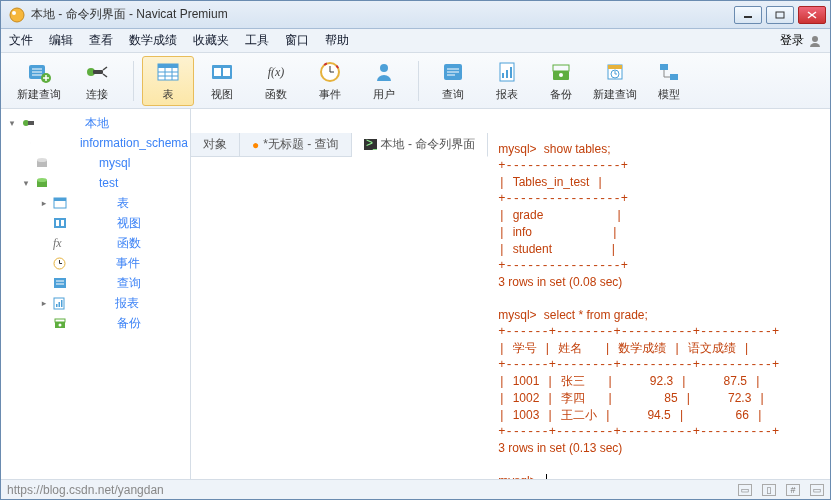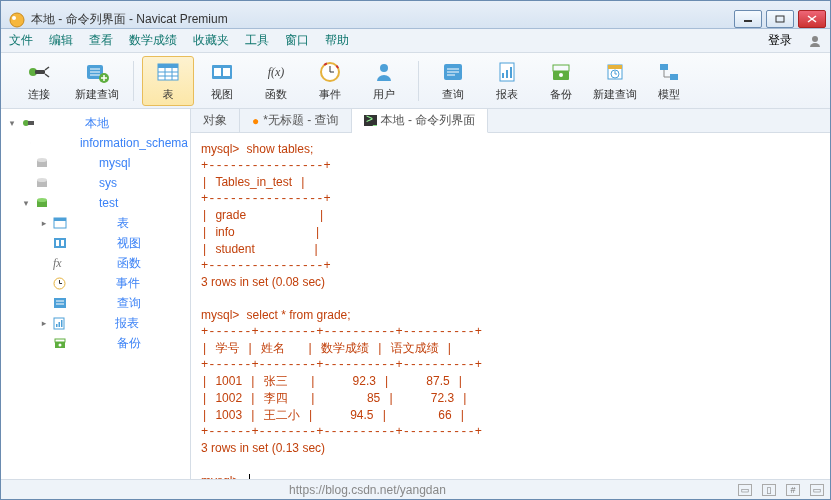--- a/index.html
+++ b/index.html
@@ -1,54 +1,54 @@
 <!DOCTYPE html>
 <html><head>
 <meta charset="utf-8">
 <style>
 * { margin: 0; padding: 0; box-sizing: border-box; font-family: "Microsoft YaHei", Tahoma, sans-serif; font-size: 12px; }
 body { background: #fff; width: 831px; height: 500px; overflow: hidden; border: 1px solid #6a8bb0; display: flex; flex-direction: column; }
-.titlebar { background: linear-gradient(#e8eff8, #d7e4f2); height: 28px; display: flex; align-items: flex-end; padding: 0 4px 0 8px; border-bottom: 1px solid #a7bdd6; }
+.titlebar { background: linear-gradient(#e8eff8, #d7e4f2); height: 28px; display: flex; align-items: center; padding: 0 4px 0 8px; border-bottom: 1px solid #a7bdd6; }
 .titlebar .app-icon { width: 16px; height: 16px; margin-right: 6px; }
 .titlebar .title { flex: 1; color: #333; }
 .winbtns { display: flex; gap: 4px; }
 .winbtn { width: 28px; height: 18px; border: 1px solid #6a8bb0; border-radius: 2px; display: flex; align-items: center; justify-content: center; background: linear-gradient(#f5faff,#d9e6f3); }
 .winbtn.close { background: linear-gradient(#e67,#c33); border-color: #a22; color: #fff; }
 .winbtn svg { display: block; }
 .menubar { height: 24px; background: #eef3f9; display: flex; align-items: center; padding: 0 8px; gap: 16px; border-bottom: 1px solid #d5dde6; }
-.menubar .menu-item { color: #0f766e; cursor: default; }
+.menubar .menu-item { color: #0f172a; cursor: default; }
 .menubar .spacer { flex: 1; }
-.login { display: flex; align-items: center; gap: 16px; }
+.login { display: flex; align-items: center; gap: 4px; }
 .toolbar { height: 56px; background: linear-gradient(#f9fbfd,#eef3f9); border-bottom: 1px solid #d5dde6; display: flex; align-items: center; padding: 0 10px; gap: 2px; }
 .tbtn { display: flex; flex-direction: column; align-items: center; justify-content: center; width: 52px; height: 50px; border: 1px solid transparent; border-radius: 3px; cursor: default; }
 .tbtn.main { width: 56px; }
 .tbtn.active { background: linear-gradient(#fdf2d0,#fce7a8); border-color: #e8bd5a; }
 .tbtn .lbl { font-size: 11px; color: #333; margin-top: 2px; }
 .tbtn .ico { height: 26px; display: flex; align-items: center; justify-content: center; }
 .sep-v { width: 1px; height: 40px; background: #d5dde6; margin: 0 6px; }
 .content { flex: 1; display: flex; overflow: hidden; }
 .tree { width: 190px; background: #fff; border-right: 1px solid #d5dde6; padding: 4px 2px; overflow: auto; }
 .tree-row { display: flex; align-items: center; height: 20px; padding-left: 4px; gap: 4px; white-space: nowrap; }
 .tree-row .twisty { width: 10px; color: #777; font-size: 9px; text-align: center; }
 .tree-row .twisty.none { visibility: hidden; }
 .tree-row .lbl { color: #3b82f6; margin-left: 46px; }
 .ind1 { padding-left: 18px; }
 .ind2 { padding-left: 36px; }
 .db-icon { width:14px; height:12px; }
 .db-icon.grey rect { fill:#bbb; } .db-icon.grey ellipse { fill:#ddd; }
 .db-icon.green rect { fill:#5fae3f; } .db-icon.green ellipse { fill:#8cd66d; }
-.right { flex: 1; display: flex; flex-direction: column; overflow: hidden; }
+.right { flex: 1; display: flex; flex-direction: row; overflow: hidden; margin-top: 24px; }
 .tabs { height: 24px; background: #eef3f9; border-bottom: 1px solid #d5dde6; display: flex; align-items: stretch; }
 .tab { display: flex; align-items: center; gap: 4px; padding: 0 12px; border-right: 1px solid #d5dde6; background: #eef3f9; color: #555; }
 .tab.active { background: #fff; border-bottom: 1px solid #fff; margin-bottom: -1px; }
 .tab .dot { color: #f80; }
 .console { flex: 1; padding: 8px 10px; font-family: "Consolas","Courier New",monospace; font-size: 12px; color: #c2410c; white-space: pre; overflow: auto; line-height: 16px; }
 .cursor { display:inline-block; width:1px; height:13px; background:#000; vertical-align:-2px; margin-left:2px; }
 .statusbar { height: 20px; background: #eef3f9; border-top: 1px solid #d5dde6; display: flex; align-items: center; justify-content: flex-end; padding: 0 6px; color: #888; font-size: 10px; gap: 10px; }
-.statusbar .wm { flex:1; text-align:center; }
+.statusbar .wm { flex:1; }
 .sbox { width:14px; height:12px; border:1px solid #aaa; display:inline-flex; align-items:center; justify-content:center; font-size:9px; color:#777; }
 </style>
 </head>
 <body>
 
 <div class="titlebar">
   <svg class="app-icon" viewBox="0 0 16 16">
       <circle cx="8" cy="8" r="7" fill="#f6b73c" stroke="#c88a1e"></circle>
       <circle cx="5" cy="6" r="2" fill="#fff"></circle>
     </svg>
@@ -88,43 +88,43 @@
     <svg width="14" height="14" viewBox="0 0 14 14">
         <circle cx="7" cy="5" r="3" fill="#888"></circle>
         <path d="M2 13 a5 4 0 0 1 10 0 z" fill="#888"></path>
       </svg>
   </span>
 </div>
 
 <div class="toolbar">
   <div class="tbtn main">
     <div class="ico">
-        <svg width="28" height="22">
-          <circle cx="8" cy="11" r="4" fill="#5fae3f"></circle>
-          <rect x="10" y="9" width="10" height="4" fill="#444" rx="1"></rect>
-          <line x1="20" y1="9" x2="24" y2="6" stroke="#444" stroke-width="1.5"></line>
-          <line x1="20" y1="13" x2="24" y2="16" stroke="#444" stroke-width="1.5"></line>
-        </svg>
-      </div>
-    <div class="lbl">连接</div>
-  </div>
-  <div class="tbtn main">
-    <div class="ico">
         <svg width="26" height="22">
           <rect x="3" y="4" width="16" height="14" fill="#4da0d8" rx="2"></rect>
           <line x1="6" y1="8" x2="16" y2="8" stroke="#fff"></line>
           <line x1="6" y1="11" x2="16" y2="11" stroke="#fff"></line>
           <line x1="6" y1="14" x2="16" y2="14" stroke="#fff"></line>
           <circle cx="20" cy="17" r="5" fill="#5fae3f"></circle>
           <line x1="20" y1="14" x2="20" y2="20" stroke="#fff" stroke-width="1.5"></line>
           <line x1="17" y1="17" x2="23" y2="17" stroke="#fff" stroke-width="1.5"></line>
         </svg>
       </div>
     <div class="lbl">新建查询</div>
   </div>
+  <div class="tbtn main">
+    <div class="ico">
+        <svg width="28" height="22">
+          <circle cx="8" cy="11" r="4" fill="#5fae3f"></circle>
+          <rect x="10" y="9" width="10" height="4" fill="#444" rx="1"></rect>
+          <line x1="20" y1="9" x2="24" y2="6" stroke="#444" stroke-width="1.5"></line>
+          <line x1="20" y1="13" x2="24" y2="16" stroke="#444" stroke-width="1.5"></line>
+        </svg>
+      </div>
+    <div class="lbl">连接</div>
+  </div>
   <div class="sep-v"></div>
   <div class="tbtn active">
     <div class="ico">
         <svg width="24" height="20">
           <rect x="2" y="2" width="20" height="16" fill="#fff" stroke="#4da0d8"></rect>
           <rect x="2" y="2" width="20" height="4" fill="#4da0d8"></rect>
           <line x1="2" y1="10" x2="22" y2="10" stroke="#4da0d8"></line>
           <line x1="2" y1="14" x2="22" y2="14" stroke="#4da0d8"></line>
           <line x1="9" y1="2" x2="9" y2="18" stroke="#4da0d8"></line>
           <line x1="16" y1="2" x2="16" y2="18" stroke="#4da0d8"></line>
@@ -245,28 +245,20 @@
         </svg>
         <span class="lbl">information_schema</span>
       </div>
     <div class="tree-row ind1">
         <span class="twisty none">▸</span>
         <svg class="db-icon grey" viewBox="0 0 14 12">
           <rect x="2" y="3" width="10" height="7"></rect>
           <ellipse cx="7" cy="3" rx="5" ry="2"></ellipse>
         </svg>
         <span class="lbl">mysql</span>
-      </div>
-    <div class="tree-row ind1">
-        <span class="twisty none">▸</span>
-        <svg class="db-icon grey" viewBox="0 0 14 12">
-          <rect x="2" y="3" width="10" height="7"></rect>
-          <ellipse cx="7" cy="3" rx="5" ry="2"></ellipse>
-        </svg>
-        <span class="lbl">sys</span>
       </div>
     <div class="tree-row ind1">
         <span class="twisty">▾</span>
         <svg class="db-icon green" viewBox="0 0 14 12">
           <rect x="2" y="3" width="10" height="7"></rect>
           <ellipse cx="7" cy="3" rx="5" ry="2"></ellipse>
         </svg>
         <span class="lbl">test</span>
       </div>
     <div class="tree-row ind2">

